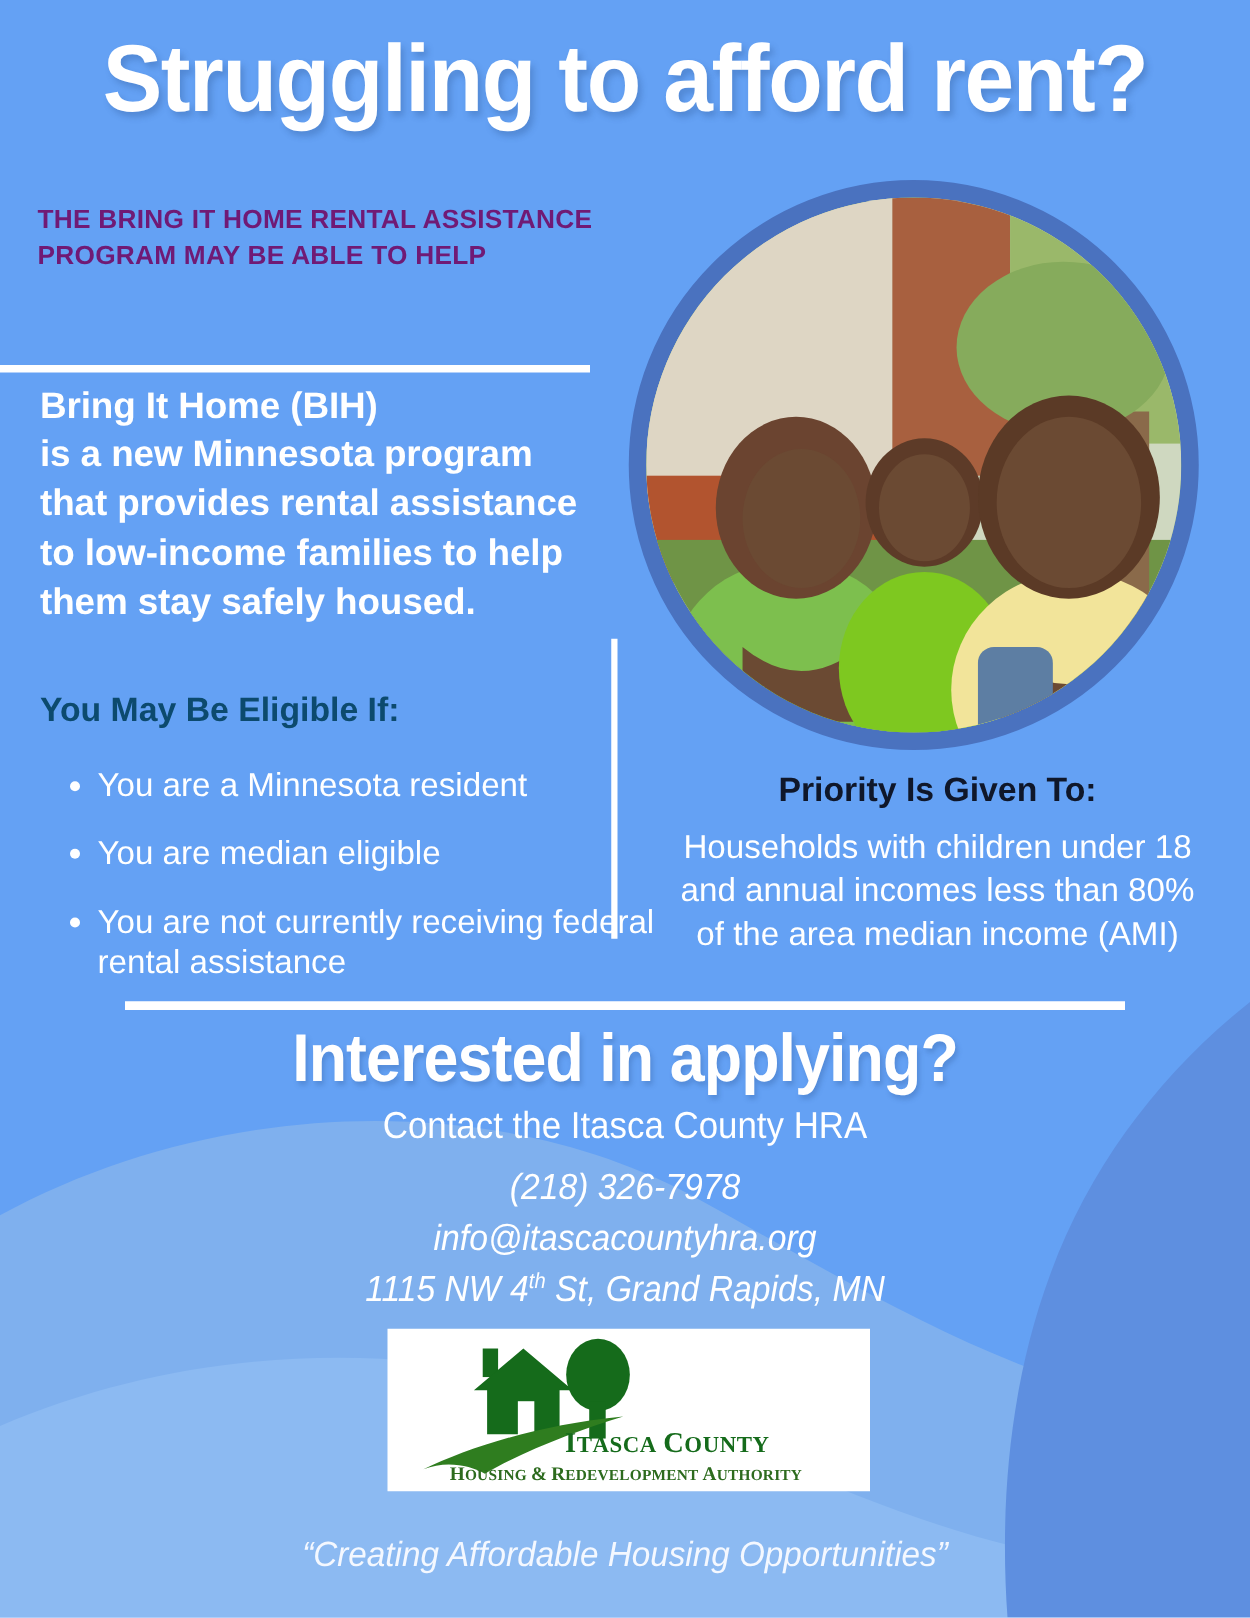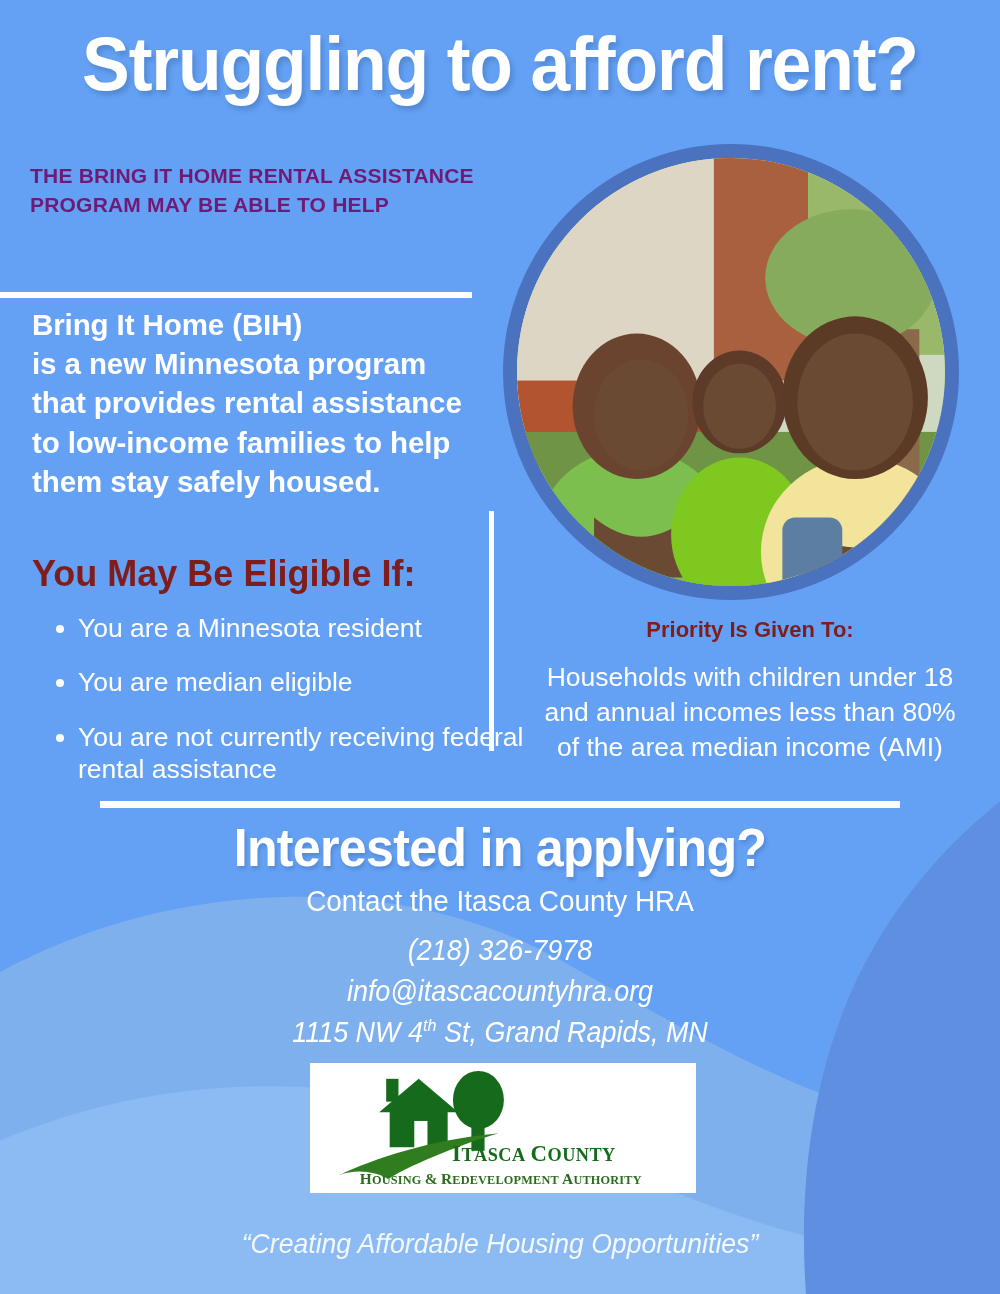--- a/index.html
+++ b/index.html
@@ -76,23 +76,23 @@
     font-weight: bold;
     line-height: 1.33;
     color: #ffffff;
     letter-spacing: -0.1px;
   }
 
   .eligible-head {
     position: absolute;
     left: 32px;
     top: 553px;
-    font-size: 36px;
-    font-weight: bold;
-    color: #7f1d1d;
+    font-size: 27px;
+    font-weight: bold;
+    color: #0c4a6e;
   }
 
   .eligible-list {
     position: absolute;
     left: 34px;
     top: 600px;
     width: 450px;
     margin: 12px;
     padding: 0 0 0 32px;
     list-style: none;
@@ -140,23 +140,23 @@
   }
   .photo-circle svg { display: block; width: 100%; height: 100%; }
 
   
   .priority-head {
     position: absolute;
     left: 510px;
     top: 617px;
     width: 480px;
     text-align: center;
-    font-size: 22px;
-    font-weight: bold;
-    color: #7f1d1d;
+    font-size: 27px;
+    font-weight: bold;
+    color: #0f172a;
   }
   .priority-body {
     position: absolute;
     left: 500px;
     top: 660px;
     width: 500px;
     text-align: center;
     font-size: 26.5px;
     line-height: 1.33;
     color: #ffffff;

